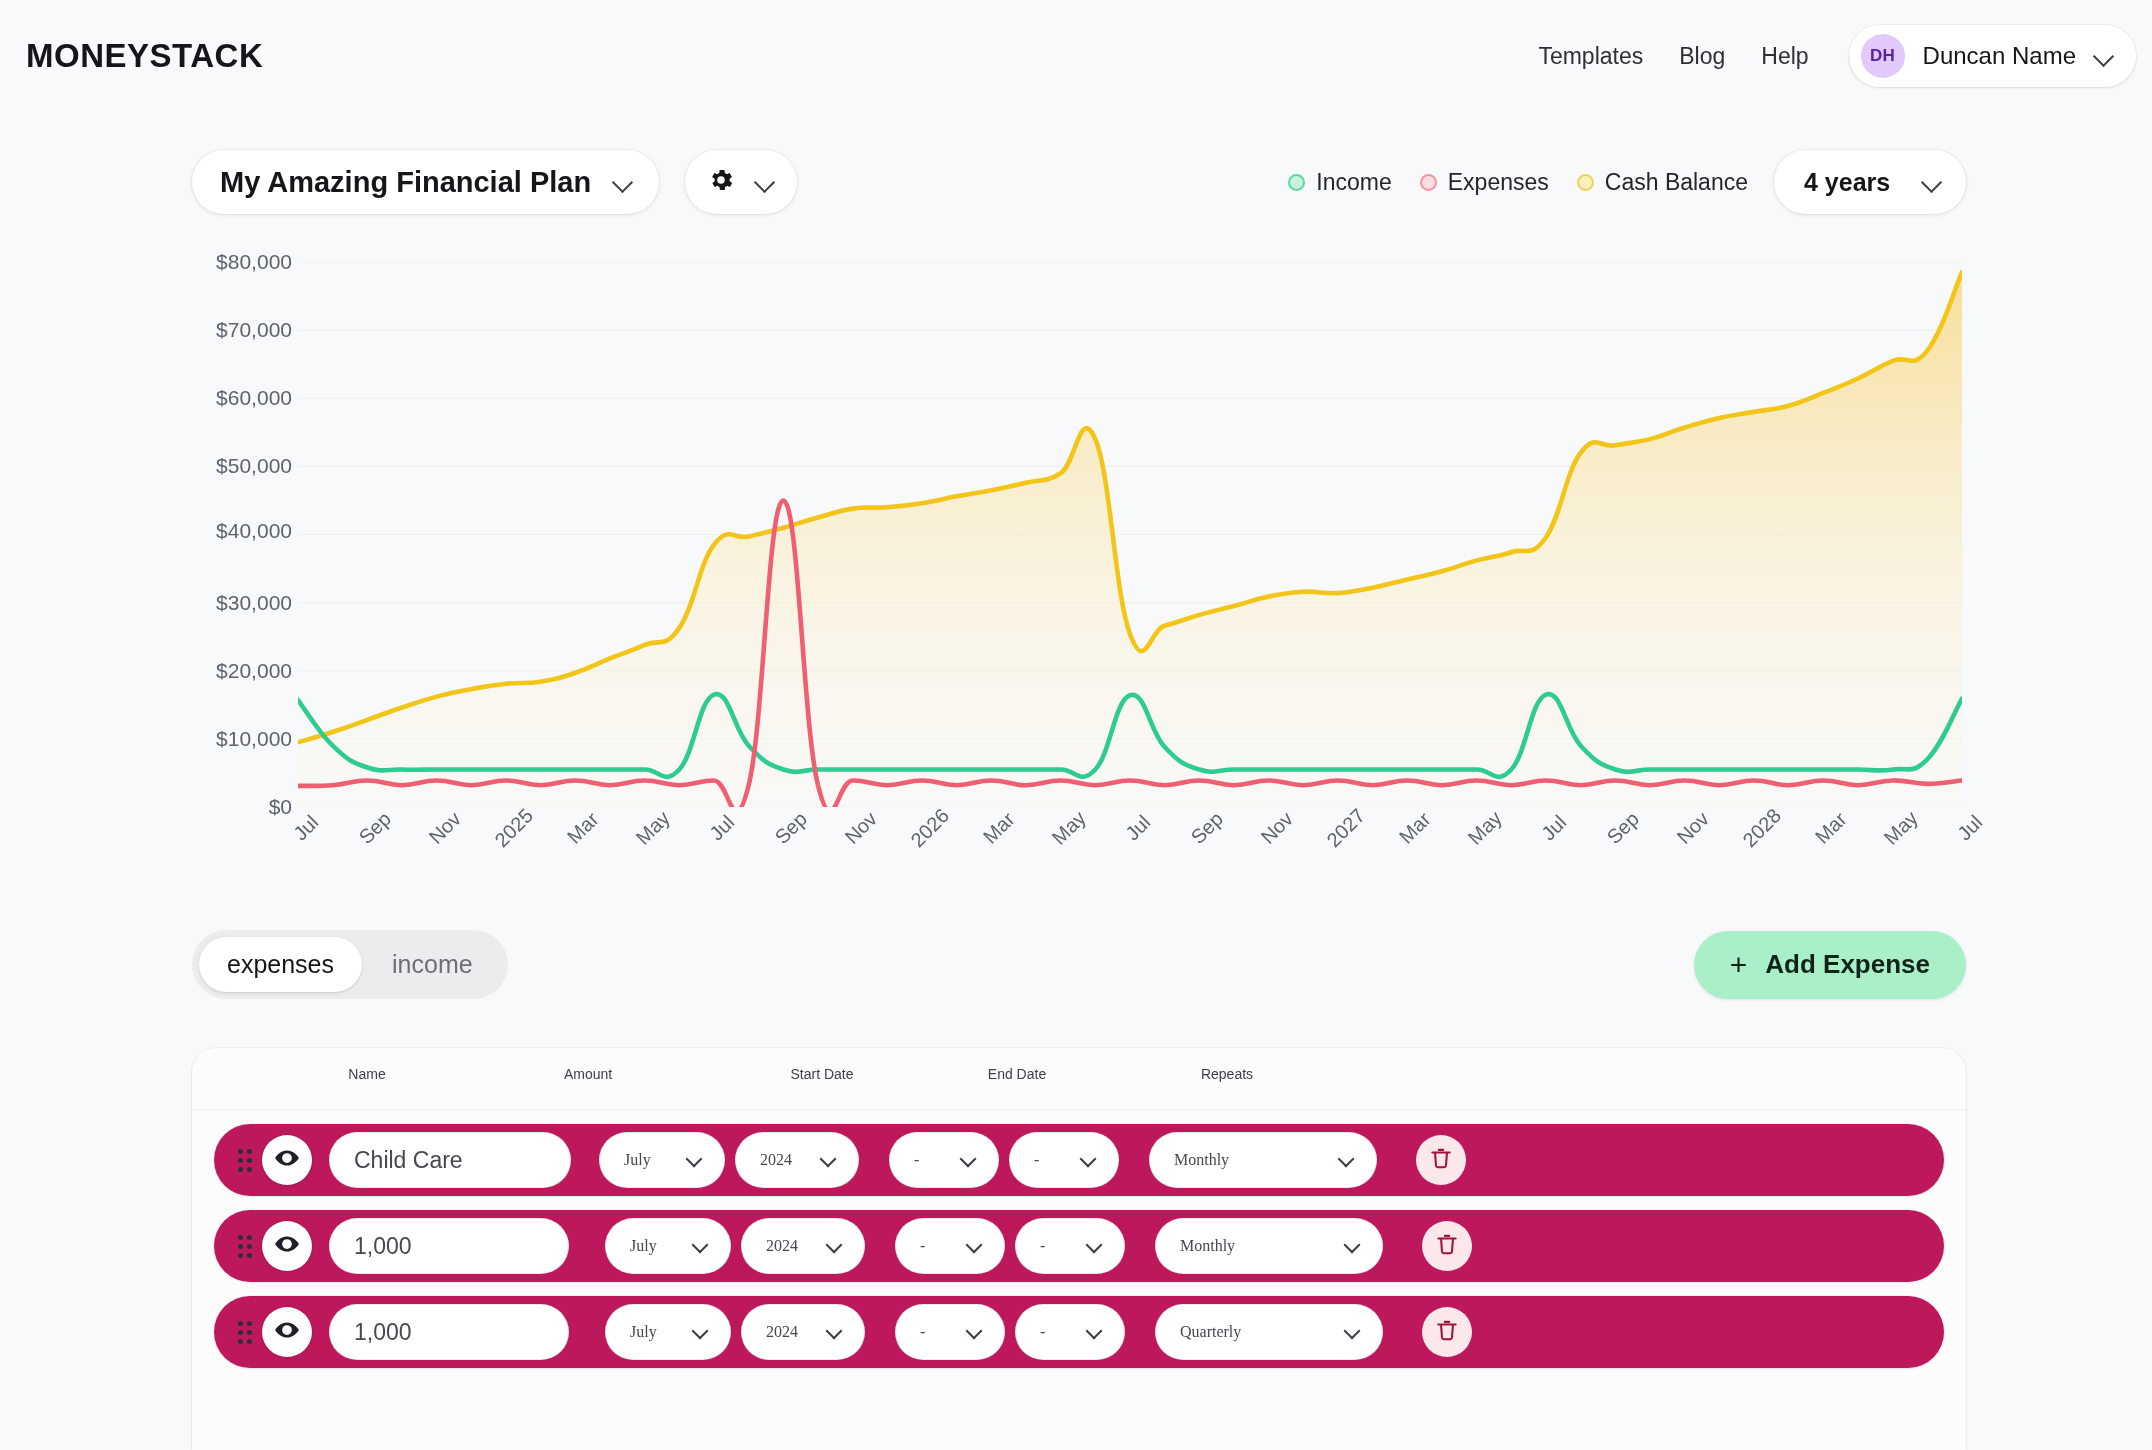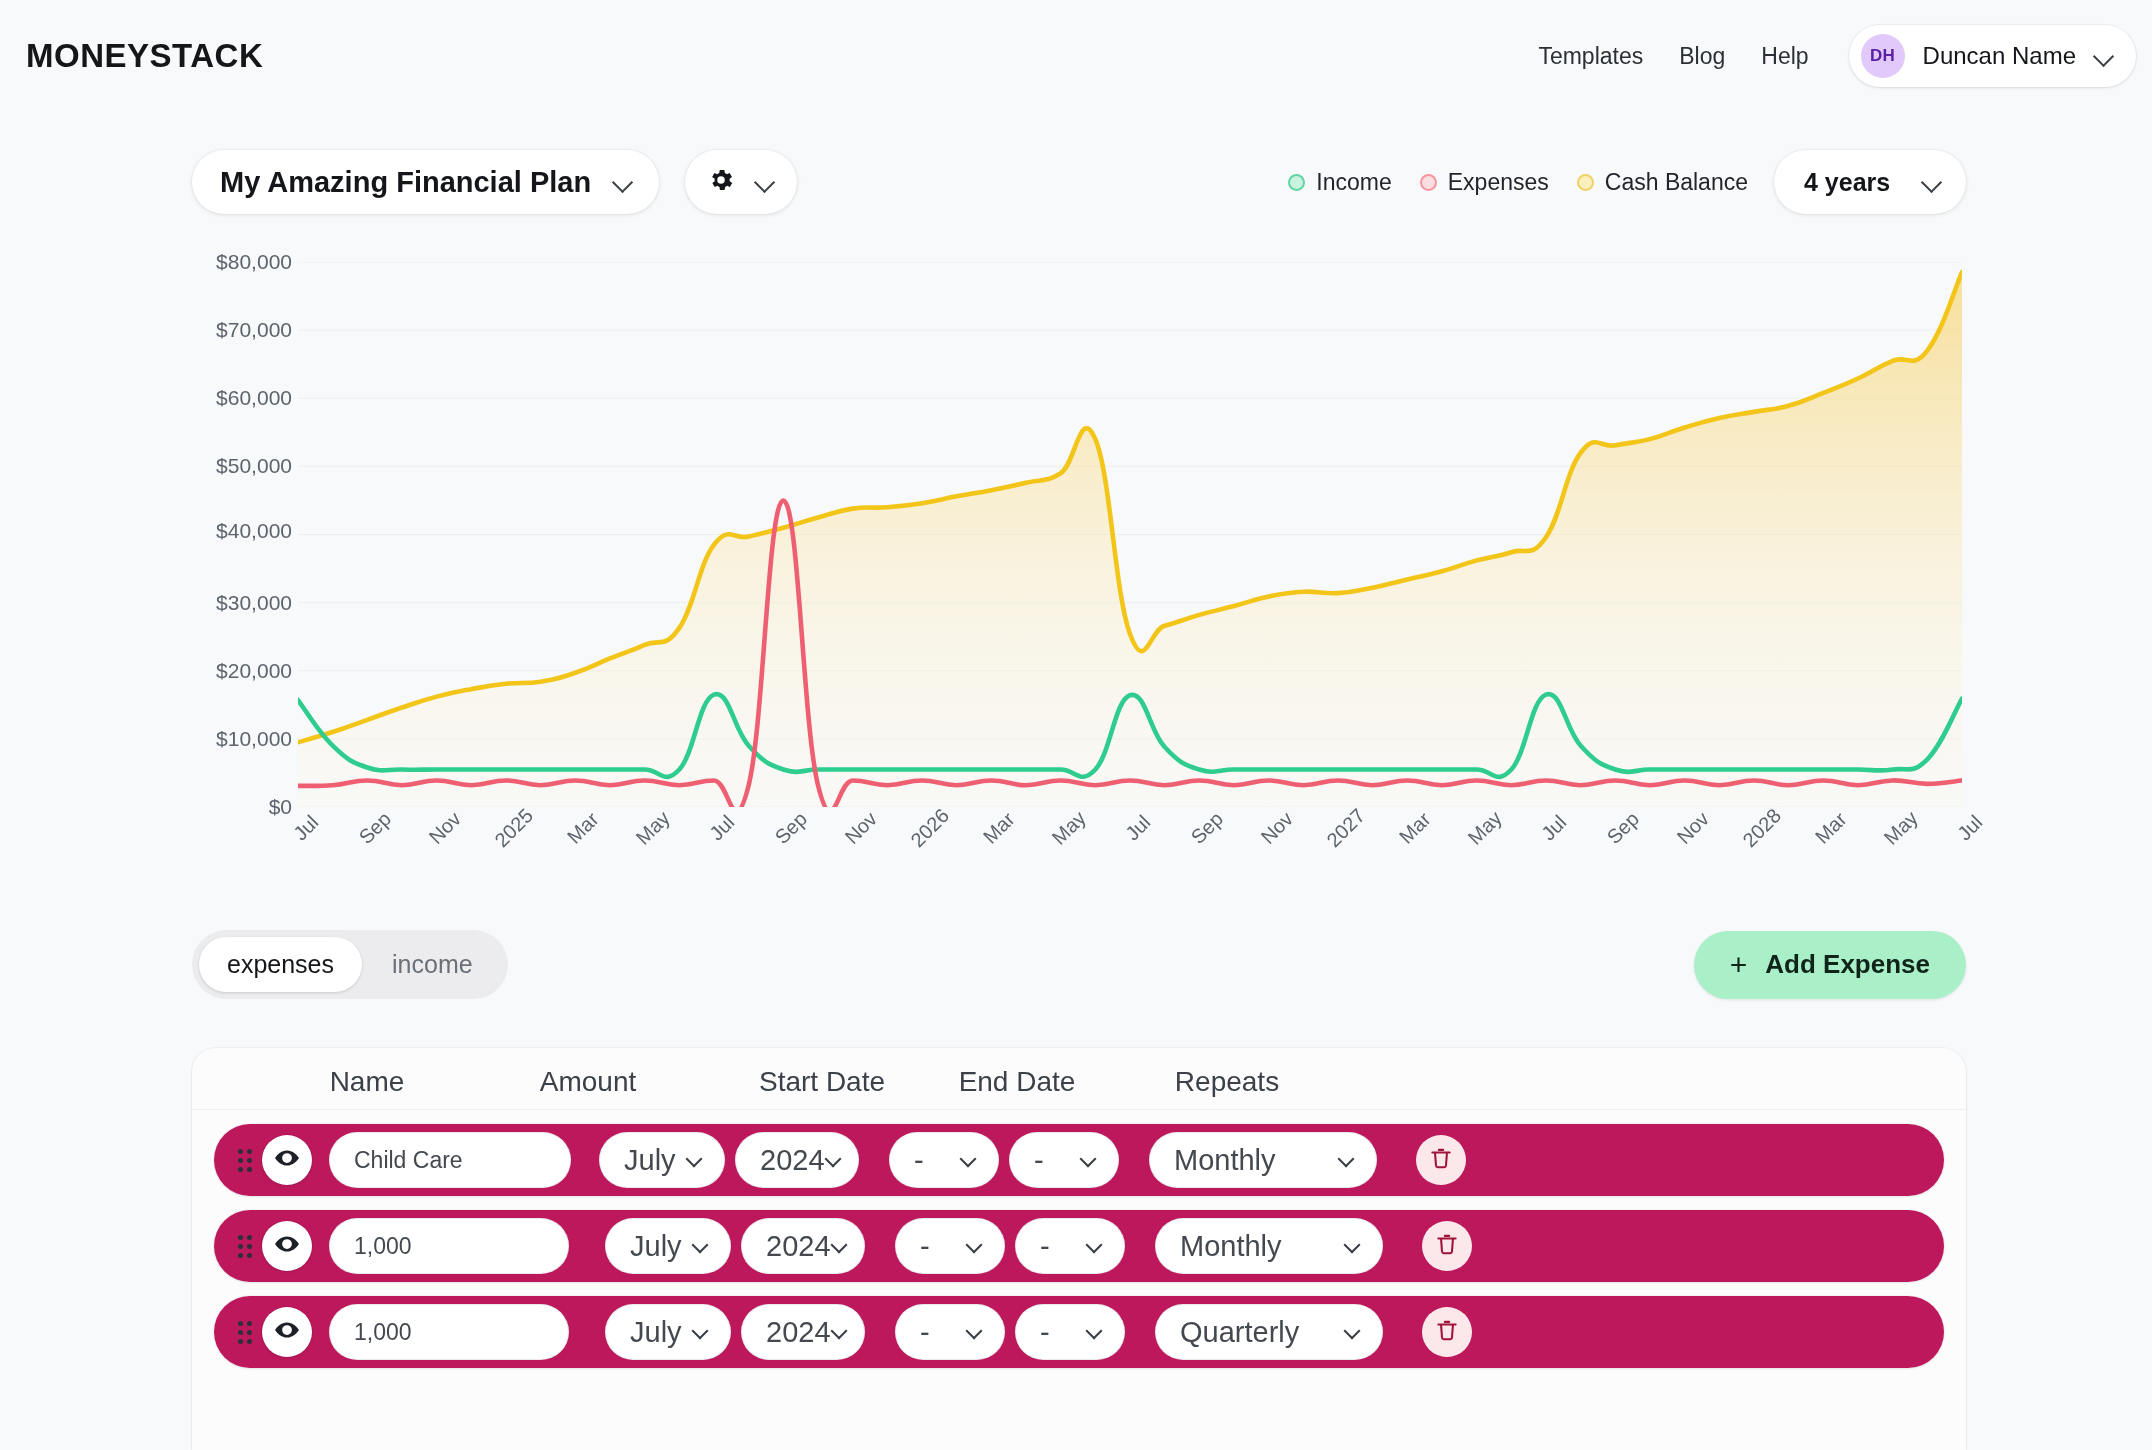--- a/index.html
+++ b/index.html
@@ -136,21 +136,21 @@
     position: absolute; top: 1048px; left: 192px; right: 186px; bottom: 0;
     background: #fcfcfd; border-radius: 24px 24px 0 0;
     box-shadow: 0 1px 3px rgba(20,22,26,.07), 0 0 0 1px rgba(20,22,26,.035);
     overflow: hidden;
   }
   .thead {
     position: relative; height: 62px;
     border-bottom: 1px solid #eeeff1;
   }
   .th {
-    position: absolute; top: 18px; font-size: 28px; color: #3c4149;
+    position: absolute; top: 18px; font-size: 14px; color: #3c4149;
     transform: translateX(-50%); white-space: nowrap;
   }
   .row {
     position: relative; display: flex; align-items: center;
     margin: 14px 22px; height: 72px;
     background: #be185d; border-radius: 999px;
     box-shadow: 0 1px 3px rgba(20,22,26,.07), 0 0 0 1px rgba(20,22,26,.035);
     padding: 0 18px 0 14px;
   }
   .handle {
@@ -171,21 +171,21 @@
     height: 54px; background: #fff; border-radius: 999px;
     box-shadow: 0 0 0 1px #e8e9ec; display: flex; align-items: center;
     padding: 0 24px; font-size: 23px; color: #44484f;
   }
   .f-name { width: 240px; margin-right: 30px; }
   .f-amount { width: 238px; margin-right: 38px; }
   .sel {
     height: 54px; background: #fff; border-radius: 999px;
     box-shadow: 0 0 0 1px #e8e9ec;
     display: flex; align-items: center; justify-content: space-between;
-    padding: 0 18px 0 24px; font-size: 29px; color: #44484f; cursor: pointer;
+    padding: 0 18px 0 24px; font-size: 16px; color: #44484f; cursor: pointer; font-family: Liberation Serif, serif;
   }
   .f-month { width: 124px; margin-right: 12px; }
   .f-year  { width: 122px; margin-right: 32px; }
   .f-endm  { width: 108px; margin-right: 12px; }
   .f-endy  { width: 108px; margin-right: 32px; }
   .f-rep   { width: 226px; margin-right: 40px; }
   .del-btn {
     width: 50px; height: 50px; border-radius: 50%; flex: none;
     background: #fce8ea; display: flex; align-items: center; justify-content: center;
     cursor: pointer;

